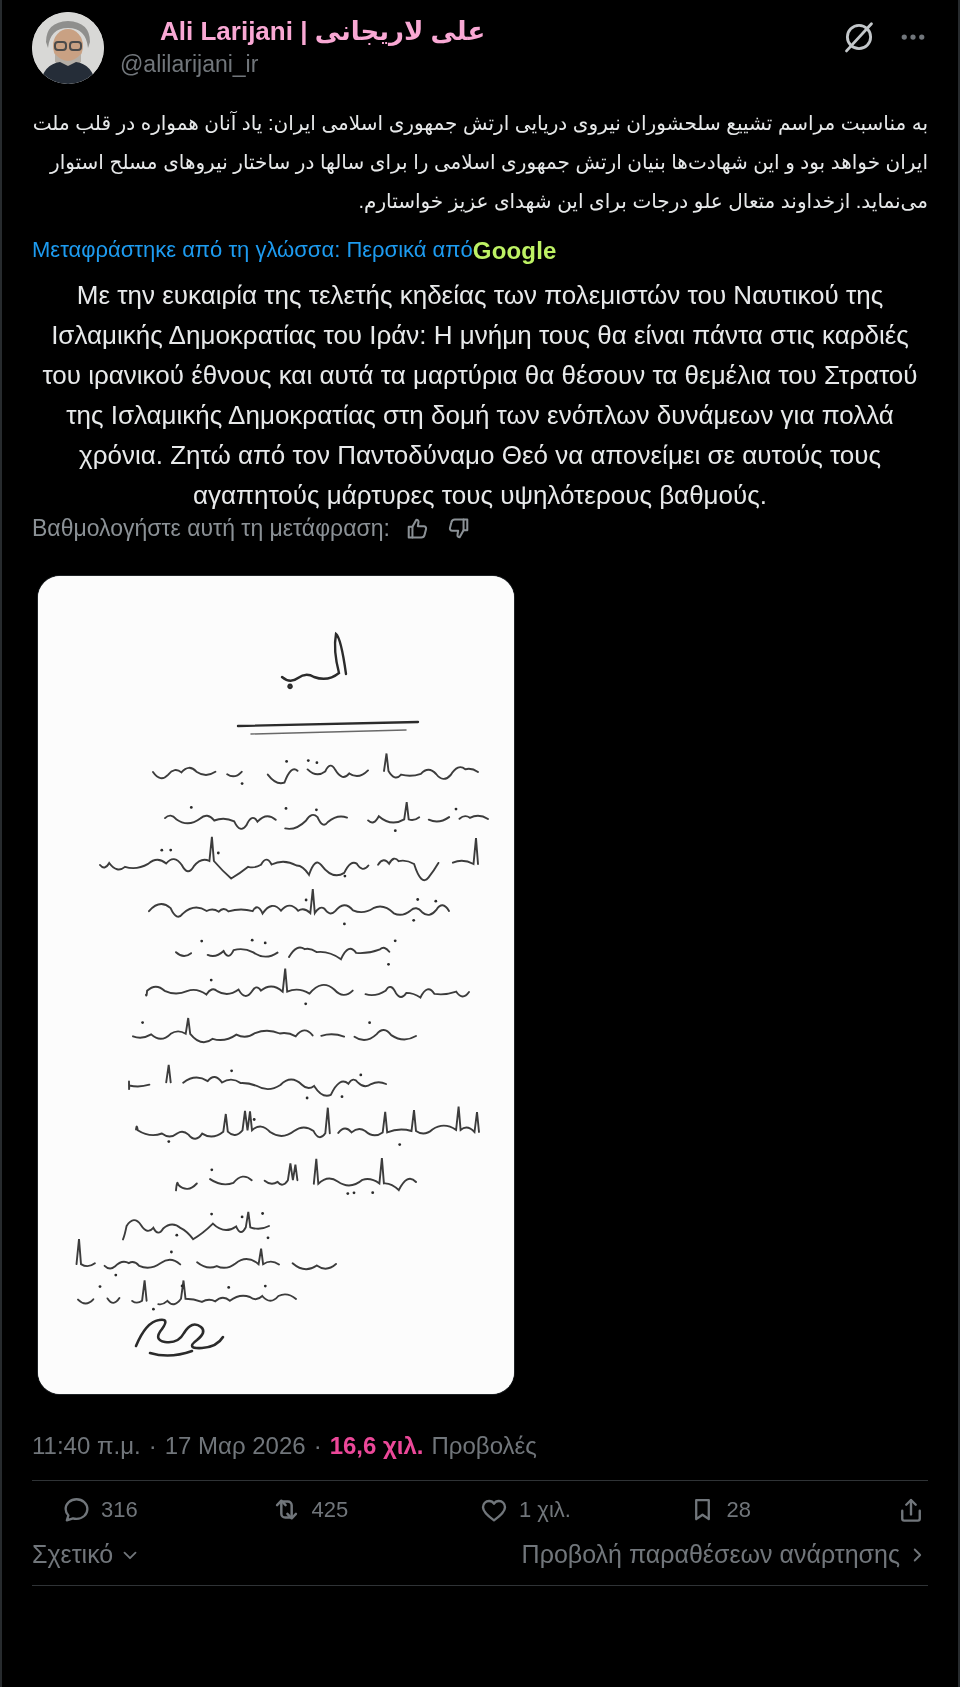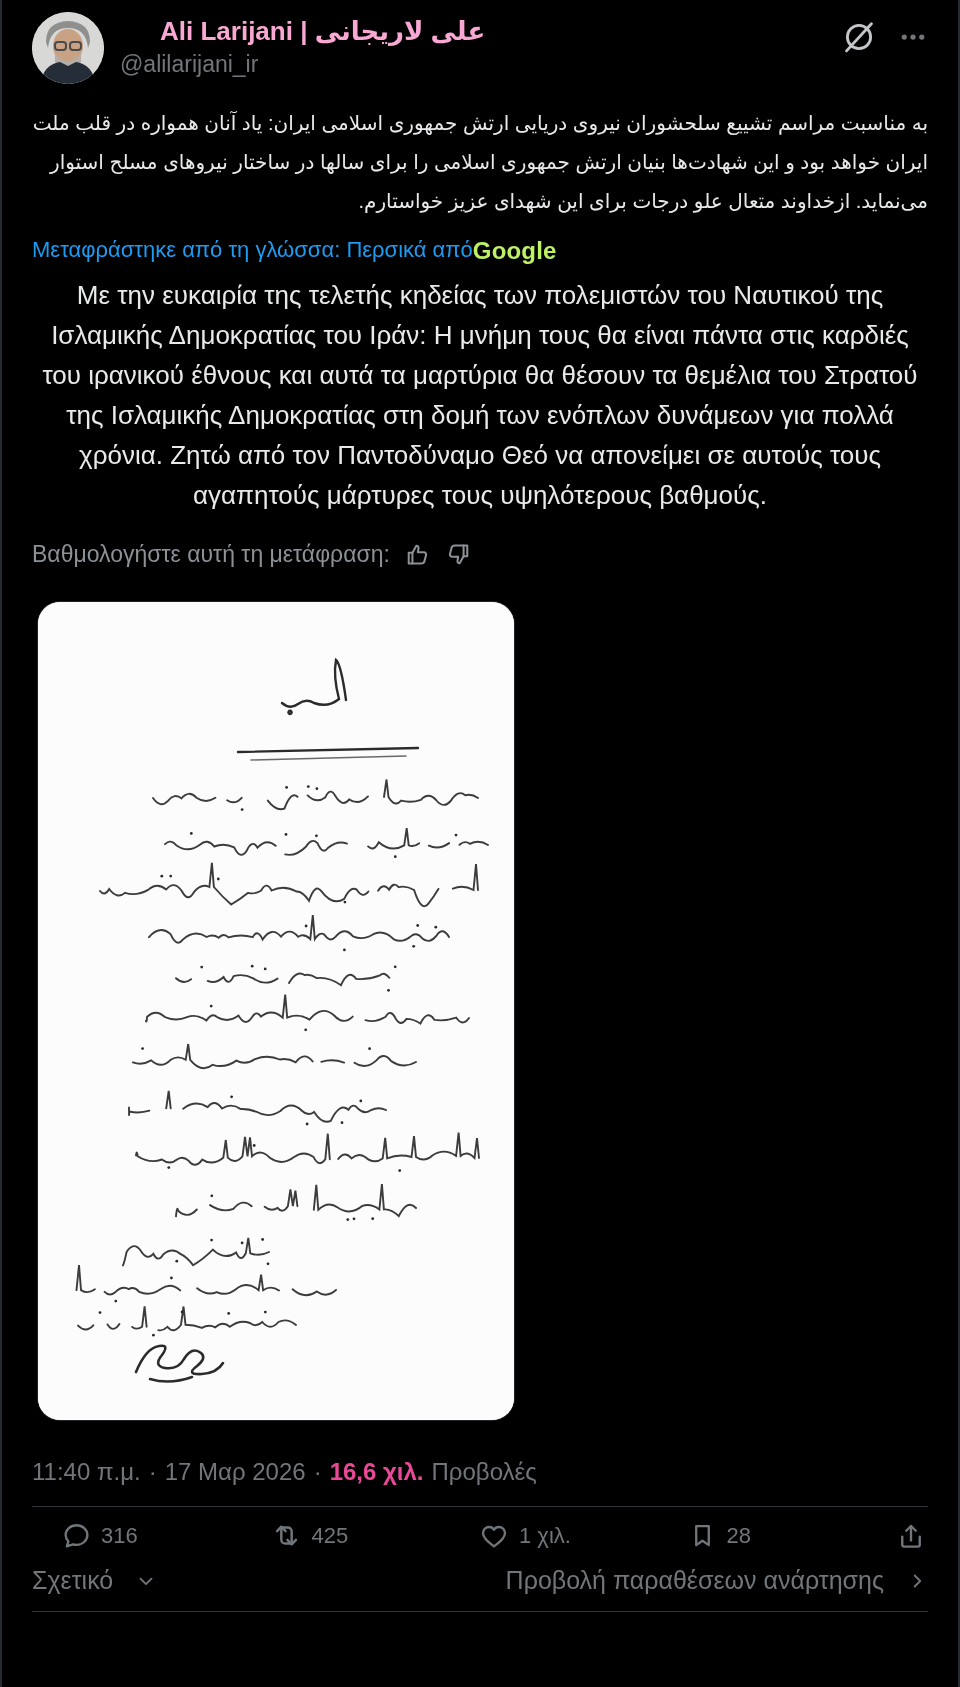--- a/index.html
+++ b/index.html
@@ -13,38 +13,38 @@
   .id-block{margin-left:16px;padding-top:4px;min-width:0;}
   .display-name{font-size:26px;font-weight:700;color:#f9a8d4;line-height:1.2;margin-left:40px;}
   .handle{font-size:23px;color:#71767b;margin-top:4px;}
   .header-actions{margin-left:auto;display:flex;align-items:center;gap:22px;padding-top:8px;}
   
   .text-fa{direction:rtl;text-align:right;font-size:20px;line-height:39px;margin-top:20px;color:#e7e9ea;}
   .translate-row{margin-top:16px;display:flex;align-items:flex-start;font-size:22px;}
   .translate-link{color:#1d9bf0;cursor:pointer;}
   .google-mark{color:#bef264;font-size:24px;font-weight:600;letter-spacing:.2px;}
   .text-el{font-size:26px;line-height:40px;margin-top:10px;color:#e7e9ea;text-align:center;}
-  .rate-row{margin-top:26px;display:flex;gap:14px;color:#8b9196;font-size:23px;}
+  .rate-row{display:flex;gap:14px;color:#8b9196;font-size:23px;}
   .rate-row .thumb{cursor:pointer;display:inline-flex;}
   
   .media-card{margin-top:34px;margin-left:6px;width:476px;height:818px;border-radius:22px;
               background:#fcfcfc;box-shadow:0 0 0 1px #1f2326;}
   
   .meta-row{margin-top:38px;font-size:24px;color:#71767b;display:flex;gap:8px;align-items:flex-end;flex-wrap:wrap;}
   .meta-row .views-count{color:#ec4899;font-weight:700;}
   .divider{height:1px;background:#2f3336;margin-top:20px;}
   
   .action-bar{display:flex;align-items:center;padding:13px 2px 9px 30px;justify-content:flex-end;}
   .action{display:flex;align-items:center;gap:10px;color:#71767b;font-size:22px;flex:1 1 0;cursor:pointer;}
   .action.share{flex:0 0 auto;}
   .icon{display:inline-flex;}
   
   .footer-row{display:flex;justify-content:space-between;align-items:center;
               color:#71767b;font-size:25px;padding:6px 0 16px 0;}
-  .footer-left,.footer-right{display:flex;align-items:center;gap:22px;cursor:pointer;}
+  .footer-left,.footer-right{display:flex;align-items:center;gap:6px;cursor:pointer;}
   .bottom-divider{height:1px;background:#2f3336;}
   svg{display:block;}
 </style>
 </head>
 <body>
 
 <div class="post">
 
   <div class="header">
     <div class="avatar">

